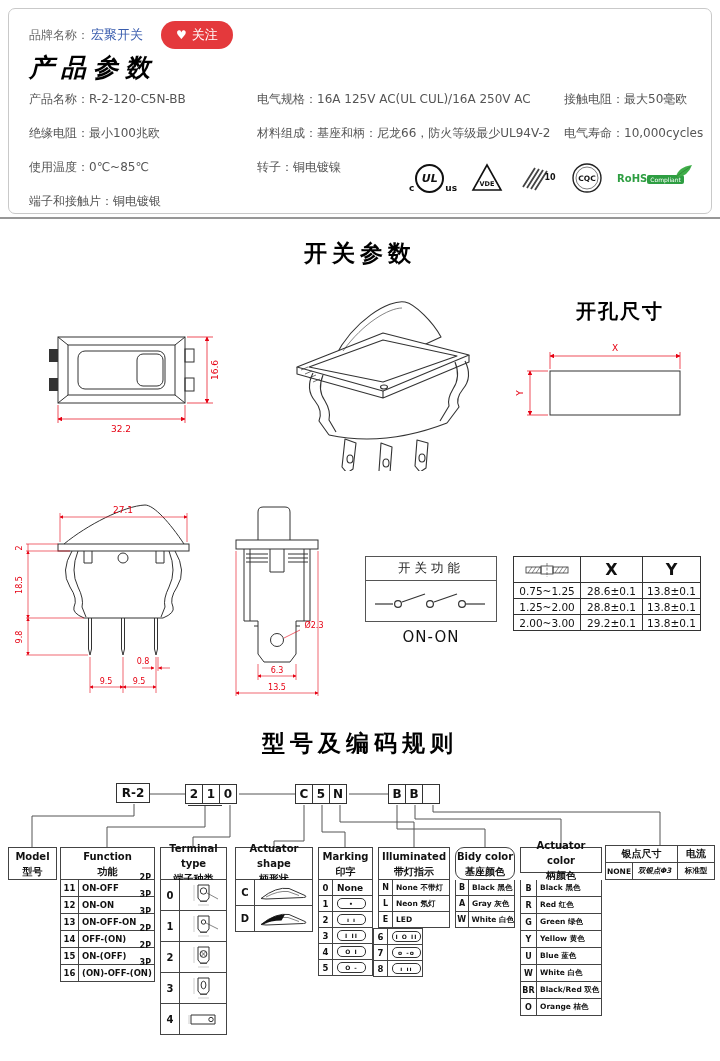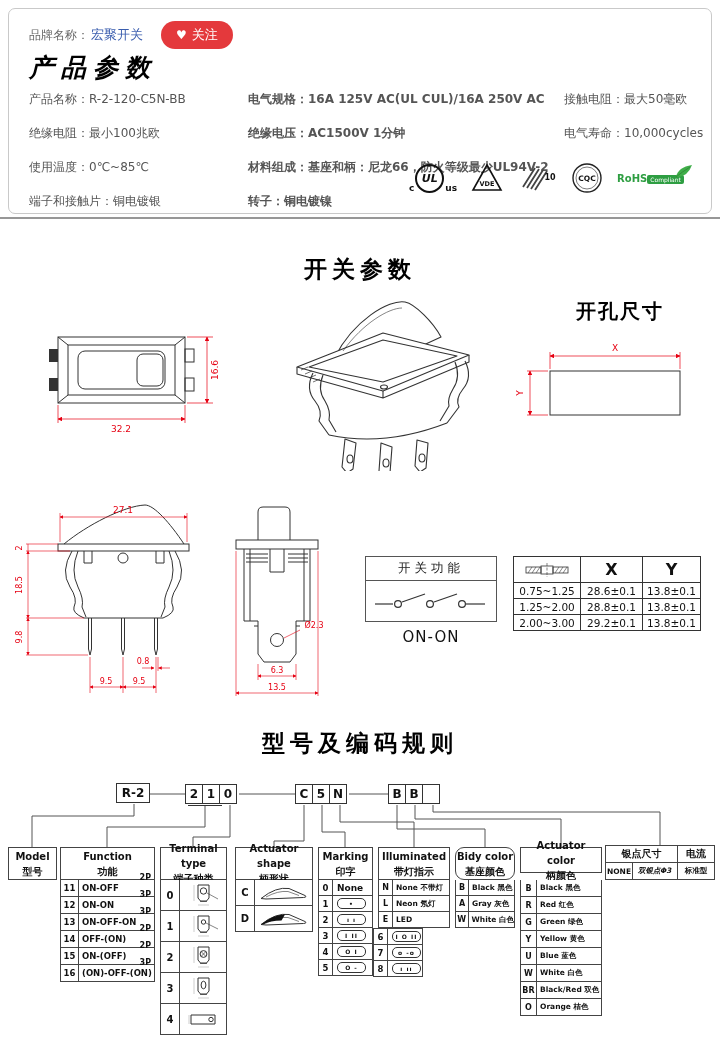--- a/index.html
+++ b/index.html
@@ -88,23 +88,22 @@
         <span>关注</span>
       </button>
   </div>
   <div class="abs prod-title">产品参数</div>
   <div class="abs param-col" style="left:20px;">
       <div class="param-line">产品名称：R-2-120-C5N-BB</div>
       <div class="param-line">绝缘电阻：最小100兆欧</div>
       <div class="param-line">使用温度：0℃~85℃</div>
       <div class="param-line">端子和接触片：铜电镀银</div>
     </div>
-  <div class="abs param-col" style="left:239px;font-weight:bold;">
+  <div class="abs param-col" style="left:248px;">
       <div class="param-line">电气规格：16A 125V AC(UL CUL)/16A 250V AC</div>
-      <div class="param-line">绝缘电压：AC1500V 1分钟</div>
       <div class="param-line">材料组成：基座和柄：尼龙66，防火等级最少UL94V-2</div>
       <div class="param-line">转子：铜电镀镍</div>
     </div>
   <div class="abs param-col" style="left:555px;">
       <div class="param-line">接触电阻：最大50毫欧</div>
       <div class="param-line">电气寿命：10,000cycles</div>
     </div>
   <div class="abs certs">
     <span class="cert">
       <i class="ul-c">c</i>
@@ -136,21 +135,21 @@
           <path d="M2,13 Q8,8 16,3" stroke="#2e7d32" stroke-width="0.7" fill="none"></path>
         </svg>
       <span class="rohs-1">RoHS</span>
       <span class="rohs-2">Compliant</span>
     </span>
   </div>
 </div>
 
 <div class="abs divider"></div>
 
-<div class="abs sec-title" style="top:254px;">开关参数</div>
+<div class="abs sec-title" style="top:238px;">开关参数</div>
 
 <svg class="abs" style="left:35px;top:325px;" width="210" height="120" viewBox="0 0 210 120">
   <defs>
       <marker id="aT" viewBox="0 0 10 10" refX="9" refY="5" markerWidth="7" markerHeight="7" orient="auto-start-reverse">
         <path d="M0,0L10,5L0,10z" fill="#e60012"></path>
       </marker>
     </defs>
   <g stroke="#333" fill="none" stroke-width="1">
     <rect x="23" y="12" width="127" height="66"></rect>
     <rect x="33" y="20" width="107" height="50"></rect>

